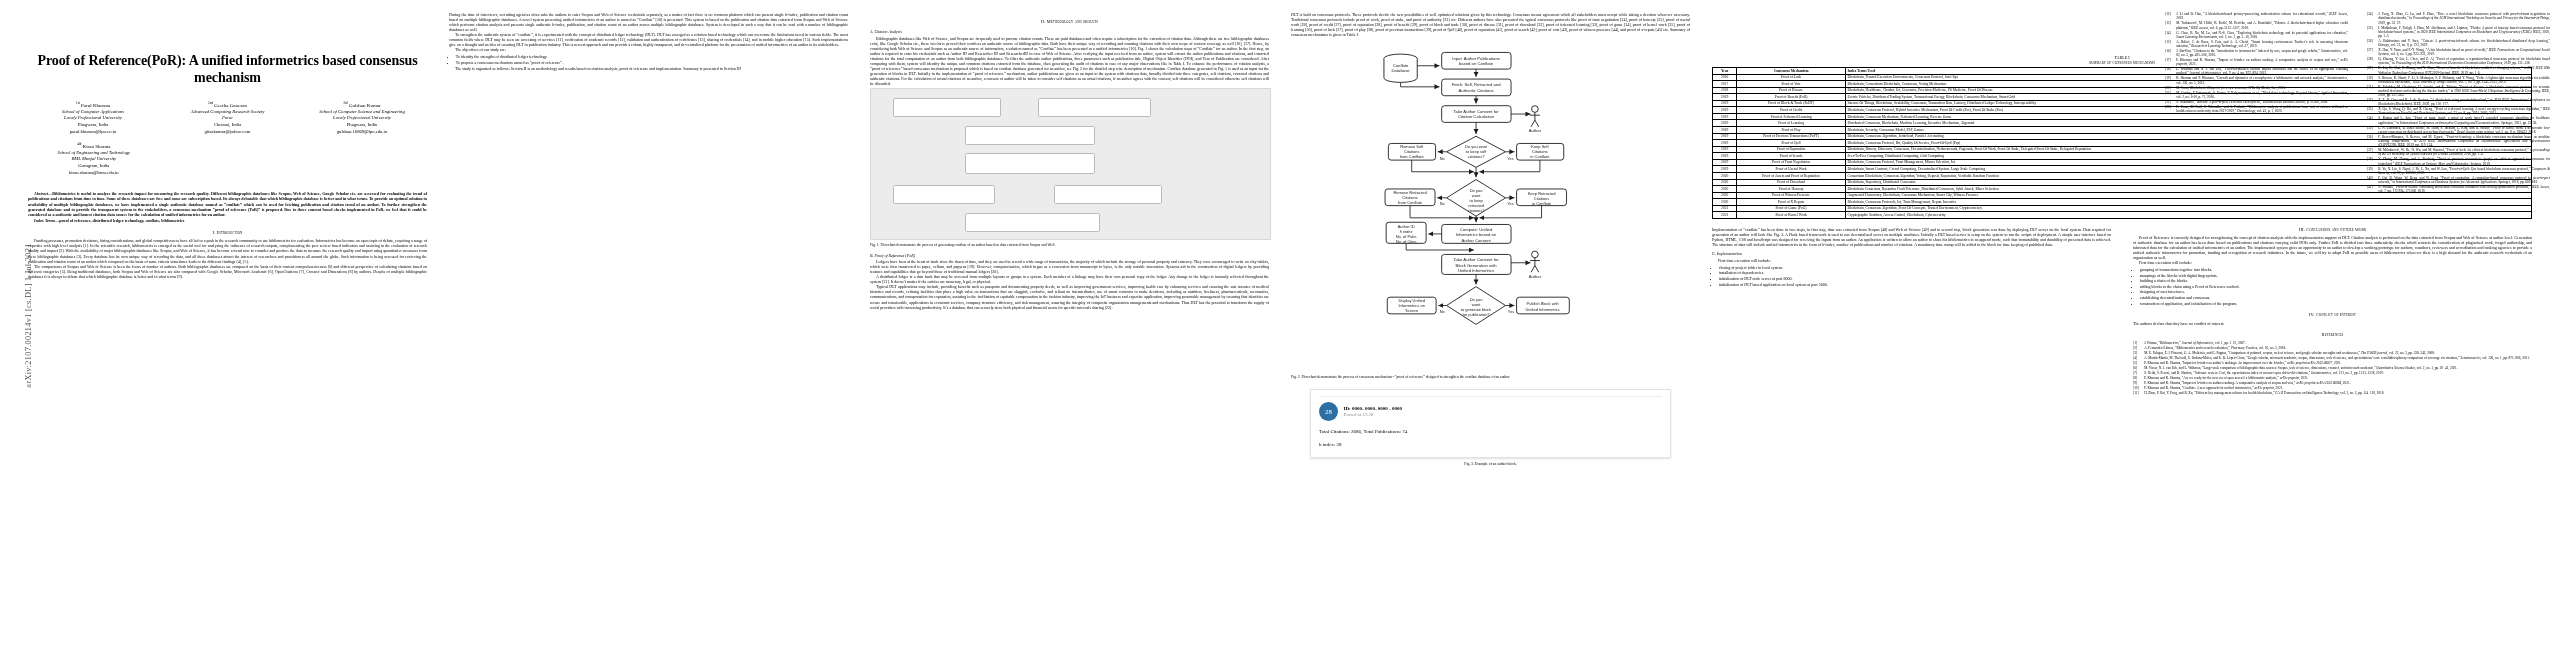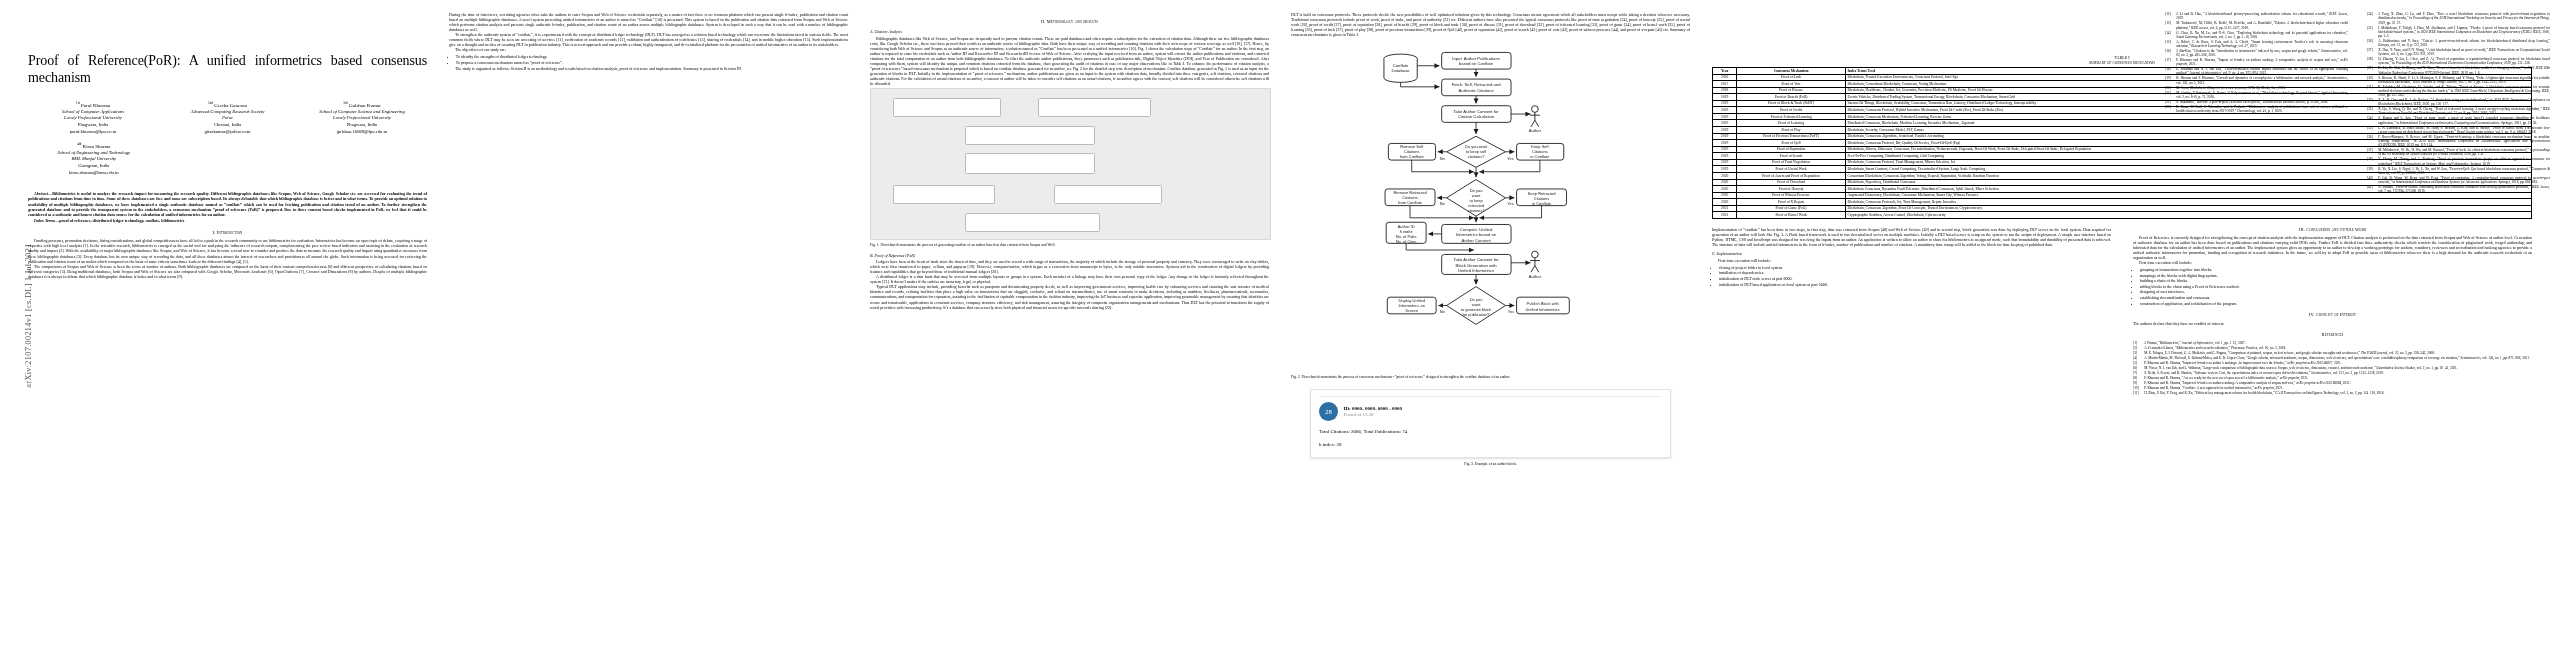--- a/index.html
+++ b/index.html
@@ -12,21 +12,21 @@
     transform:rotate(-90deg);transform-origin:center center;
     font-family:"Liberation Serif",serif;font-size:8.3px;color:#555;
     letter-spacing:0.3px;text-align:center;white-space:nowrap;
   }
 
   
   .cols{position:absolute;left:28px;top:12.2px;width:2526px;height:645px;
         display:grid;grid-template-columns:repeat(6, 399px);column-gap:22px;}
   .col{position:relative;font-size:4px;line-height:1.26;text-align:justify;}
 
-  h1.title{font-size:14px;font-weight:400;line-height:1.22;margin:40px 0 0 0;
+  h1.title{font-size:14px;font-weight:700;line-height:1.22;text-align:center;margin:40px 0 0 0;
            font-family:"Liberation Serif",serif;letter-spacing:-0.1px;}
   .authors{margin-top:14.5px;display:flex;justify-content:space-between;gap:4.4px;}
   .author{flex:1;text-align:center;font-size:4.7px;line-height:1.42;}
   .author .nm{font-size:5px;}
   .author .sup{font-size:3.3px;vertical-align:super;}
   .author .it{font-style:italic;}
   .authors2{margin-top:6.7px;display:flex;justify-content:flex-start;}
   .authors2 .author{flex:0 0 33%;}
 
   .abs{margin-top:14.5px;font-weight:bold;font-size:4.1px;line-height:1.3;text-align:justify;}

